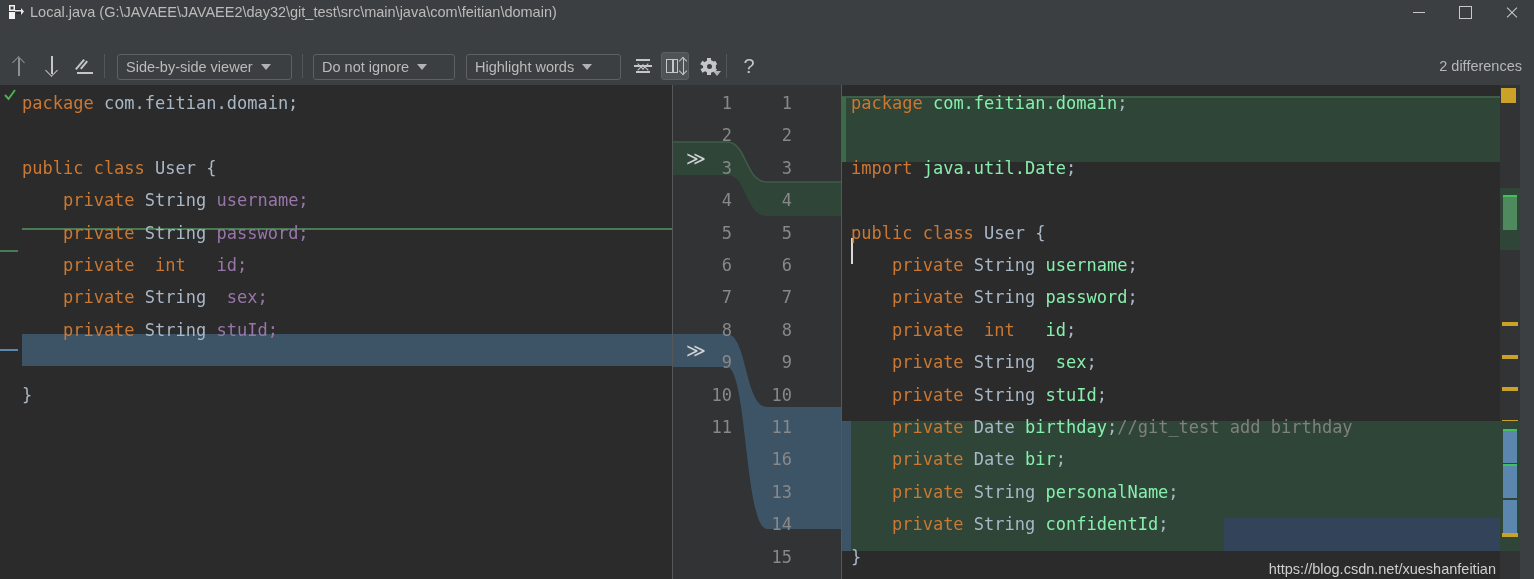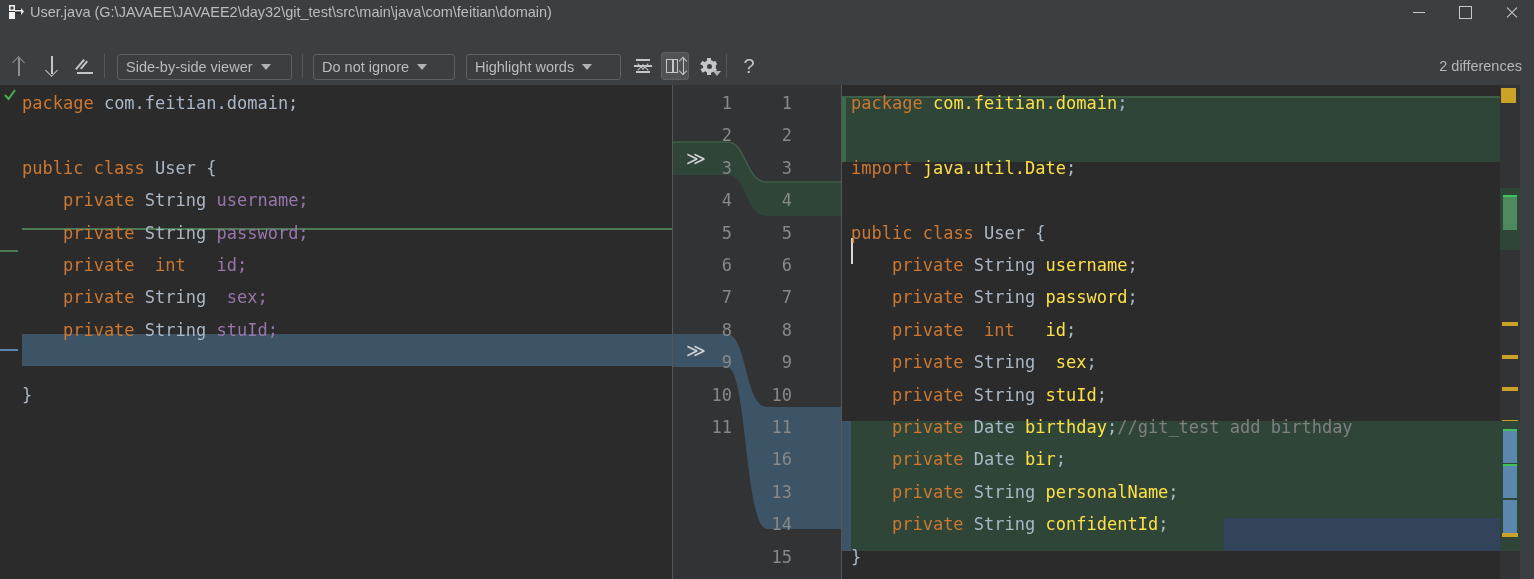--- a/index.html
+++ b/index.html
@@ -111,21 +111,21 @@
   .code{position:absolute;left:0;top:0;white-space:pre;
     font-family:"DejaVu Sans Mono","Liberation Mono",monospace;
     font-size:17px;line-height:32.4px;}
   .ln{position:absolute;white-space:pre;
     font-family:"DejaVu Sans Mono","Liberation Mono",monospace;
     font-size:17px;height:32.4px;line-height:32.4px;}
 
   .kw{color:#cc7832;}
   .ty{color:#a9b7c6;}
   .fld{color:#9876aa;}
-  .fldg{color:#fde047;}
+  .fldg{color:#86efac;}
   .pl{color:#a9b7c6;}
   .cm{color:#808080;}
 
   .rowhl{position:absolute;left:0;}
   .num{position:absolute;text-align:right;color:#888888;
     font-family:"DejaVu Sans Mono","Liberation Mono",monospace;font-size:17px;
     line-height:32.4px;height:32.4px;}
 
   .chev{position:absolute;color:#d0d2d4;font-size:19px;line-height:32.4px;height:32.4px;
     font-family:"DejaVu Sans",sans-serif;}
@@ -149,21 +149,21 @@
     <div class="title-icon">
       <svg width="16" height="16" viewBox="0 0 16 16">
         <rect x="1" y="1" width="6" height="6" fill="#f2f2f2"></rect>
         <rect x="2.5" y="2.5" width="3" height="3" fill="#3c3f41"></rect>
         <rect x="1" y="8" width="6" height="7" fill="#f2f2f2"></rect>
         <rect x="8" y="5" width="5" height="5" fill="#2b2b2b"></rect>
         <rect x="7" y="6" width="7" height="1.5" fill="#e8e8e8"></rect>
         <path d="M13 4l3 3.5-3 3.5z" fill="#e8e8e8"></path>
       </svg>
     </div>
-    <div class="title-text">User.java (G:\JAVAEE\JAVAEE2\day32\git_test\src\main\java\com\feitian\domain)</div>
+    <div class="title-text">Local.java (G:\JAVAEE\JAVAEE2\day32\git_test\src\main\java\com\feitian\domain)</div>
     <div class="winbtns">
       <div class="winbtn">
           <span class="gl min-gl"></span>
         </div>
       <div class="winbtn">
           <span class="gl max-gl"></span>
         </div>
       <div class="winbtn">
           <span class="gl close-gl"></span>
         </div>
@@ -309,20 +309,21 @@
 
       <div class="rowhl" style="left:0px;top:336px;width:658px;height:130px;background:#2f4538;"></div>
       <div style="position:absolute;left:0;top:336px;width:9px;height:130px;background:#3d5366;"></div>
 
       <div style="position:absolute;left:382px;top:433px;width:276px;height:33px;background:#33445a;"></div>
 
       <div class="caretline" style="left:9px;top:153px;"></div>
 
       <div class="code" id="right-code" style="left:9px;"><div class="ln" style="left:0px;top:2px;"><span class="kw">package</span> <span class="fldg">com.feitian.domain</span><span class="pl">;</span></div><div class="ln" style="left:0px;top:34.4px;"></div><div class="ln" style="left:0px;top:66.8px;"><span class="kw">import</span> <span class="fldg">java.util.Date</span><span class="pl">;</span></div><div class="ln" style="left:0px;top:99.19999999999999px;"></div><div class="ln" style="left:0px;top:131.6px;"><span class="kw">public</span> <span class="kw">class</span> <span class="ty">User</span> <span class="pl">{</span></div><div class="ln" style="left:0px;top:164px;">    <span class="kw">private</span> <span class="ty">String</span> <span class="fldg">username</span><span class="pl">;</span></div><div class="ln" style="left:0px;top:196.39999999999998px;">    <span class="kw">private</span> <span class="ty">String</span> <span class="fldg">password</span><span class="pl">;</span></div><div class="ln" style="left:0px;top:228.79999999999998px;">    <span class="kw">private</span>  <span class="kw">int</span>   <span class="fldg">id</span><span class="pl">;</span></div><div class="ln" style="left:0px;top:261.2px;">    <span class="kw">private</span> <span class="ty">String</span>  <span class="fldg">sex</span><span class="pl">;</span></div><div class="ln" style="left:0px;top:293.59999999999997px;">    <span class="kw">private</span> <span class="ty">String</span> <span class="fldg">stuId</span><span class="pl">;</span></div><div class="ln" style="left:0px;top:326px;">    <span class="kw">private</span> <span class="ty">Date</span> <span class="fldg">birthday</span><span class="pl">;</span><span class="cm">//git_test add birthday</span></div><div class="ln" style="left:0px;top:358.4px;">    <span class="kw">private</span> <span class="ty">Date</span> <span class="fldg">bir</span><span class="pl">;</span></div><div class="ln" style="left:0px;top:390.79999999999995px;">    <span class="kw">private</span> <span class="ty">String</span> <span class="fldg">personalName</span><span class="pl">;</span></div><div class="ln" style="left:0px;top:423.2px;">    <span class="kw">private</span> <span class="ty">String</span> <span class="fldg">confidentId</span><span class="pl">;</span></div><div class="ln" style="left:0px;top:455.59999999999997px;"><span class="pl">}</span></div></div>
 
+      <div class="watermark">https://blog.csdn.net/xueshanfeitian</div>
     </div>
 
     <div class="markerbar">
       <div class="mk" style="left:1px;top:3px;width:15px;height:15px;background:#c9a227;"></div>
       <div class="mk" style="left:0px;top:103px;width:20px;height:62px;background:#2f4538;"></div>
       <div class="mk" style="left:3px;top:110px;width:14px;height:35px;background:#4f8a5e;"></div>
       <div class="mk" style="left:3px;top:110px;width:14px;height:2px;background:#3ec25a;"></div>
       <div class="mk" style="left:2px;top:237px;width:16px;height:4px;background:#c9a227;"></div>
       <div class="mk" style="left:2px;top:270px;width:16px;height:4px;background:#c9a227;"></div>
       <div class="mk" style="left:2px;top:302px;width:16px;height:4px;background:#c9a227;"></div>

